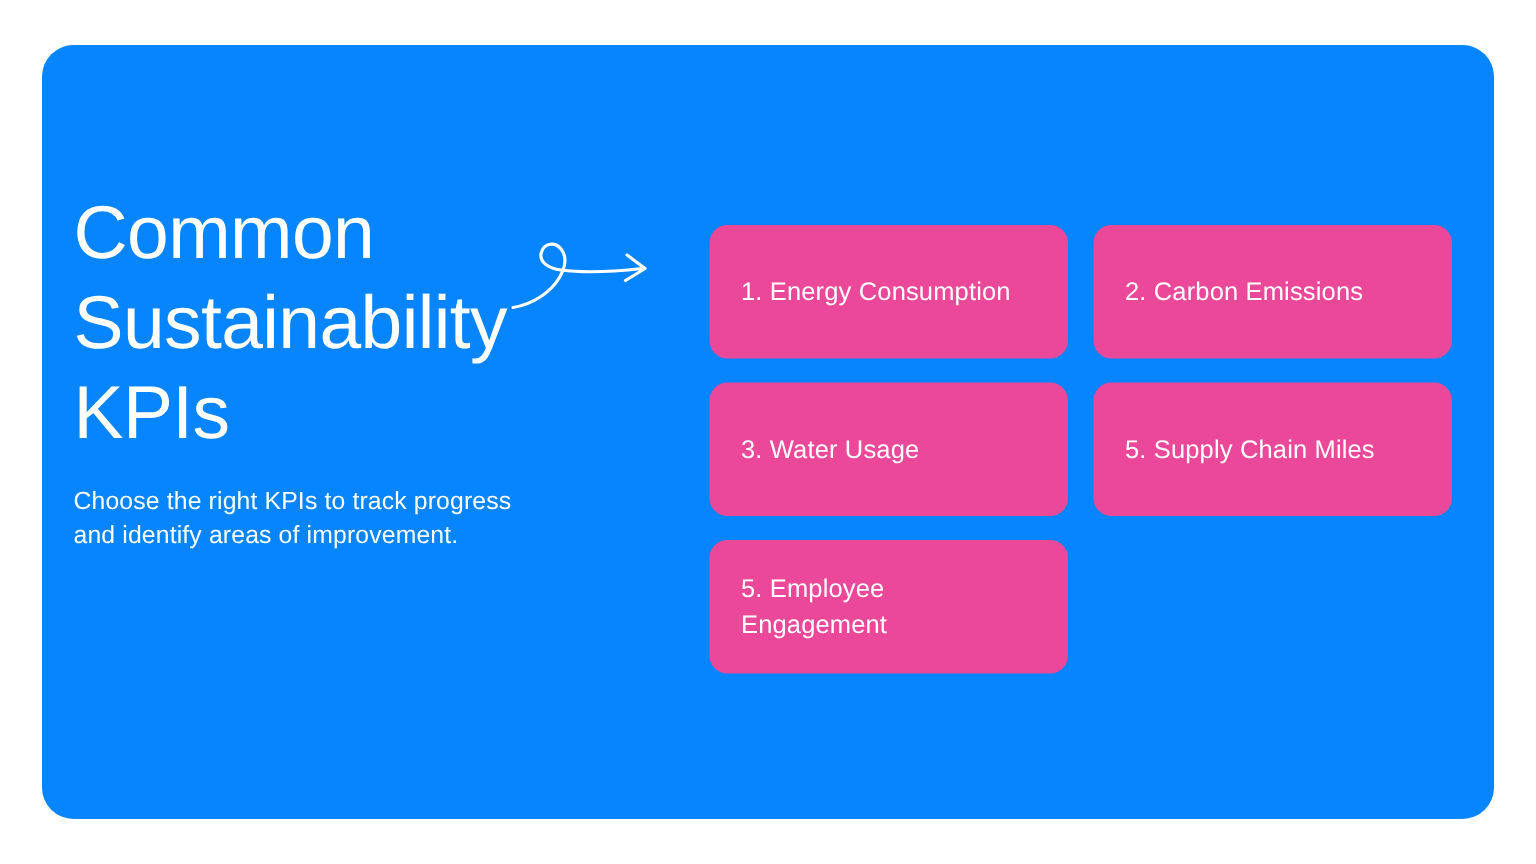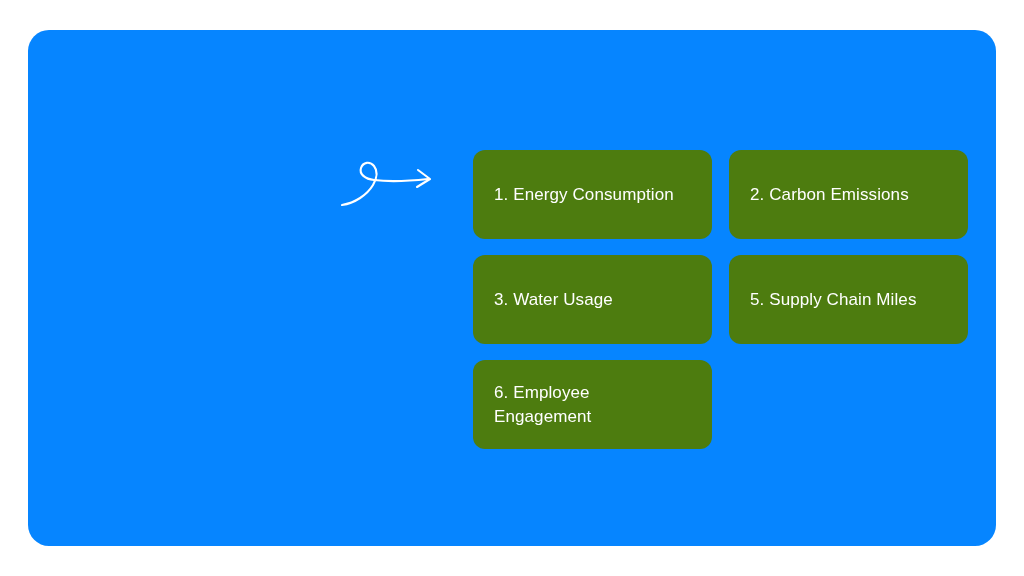--- a/index.html
+++ b/index.html
@@ -77,21 +77,21 @@
     width: 495px;
     height: 303px;
     display: grid;
     grid-template-columns: 239px 239px;
     grid-template-rows: 89px 89px 89px;
     column-gap: 17px;
     row-gap: 16px;
   }
 
   .kpi-card {
-    background: #4d7c0f;
+    background: #ec4899;
     border-radius: 12px;
     display: flex;
     align-items: center;
     padding: 0 21px;
     box-sizing: border-box;
   }
 
   .kpi-card-label {
     font-size: 17px;
     line-height: 24px;
@@ -101,20 +101,24 @@
   }
 </style>
 </head>
 <body>
 
 <div id="slide">
 
   <div id="panel"></div>
 
   <div id="left-col">
+    <h1 id="page-title">Common
+Sustainability
+KPIs</h1>
+    <p id="page-subtitle">Choose the right KPIs to track progress and identify areas of improvement.</p>
   </div>
 
   <svg id="arrow-doodle" viewBox="0 0 104 58">
     <path d="M4 53 C 17 51, 29 43, 35 33 C 39 26, 40 19, 36 14
              C 32 9, 25 10, 23 16 C 21 22, 27 27, 36 28
              C 51 30, 72 29, 90 27" fill="none" stroke="#ffffff" stroke-width="2.1" stroke-linecap="round" stroke-linejoin="round"></path>
     <path d="M80 18 L 92 27 L 79 35" fill="none" stroke="#ffffff" stroke-width="2.1" stroke-linecap="round" stroke-linejoin="round"></path>
   </svg>
 
   <div id="card-grid">
@@ -124,17 +128,17 @@
     <div class="kpi-card">
       <span class="kpi-card-label">2. Carbon Emissions</span>
     </div>
     <div class="kpi-card">
       <span class="kpi-card-label">3. Water Usage</span>
     </div>
     <div class="kpi-card">
       <span class="kpi-card-label">5. Supply Chain Miles</span>
     </div>
     <div class="kpi-card">
-      <span class="kpi-card-label">6. Employee Engagement</span>
+      <span class="kpi-card-label">5. Employee Engagement</span>
     </div>
   </div>
 
 </div>
 
 </body></html>

